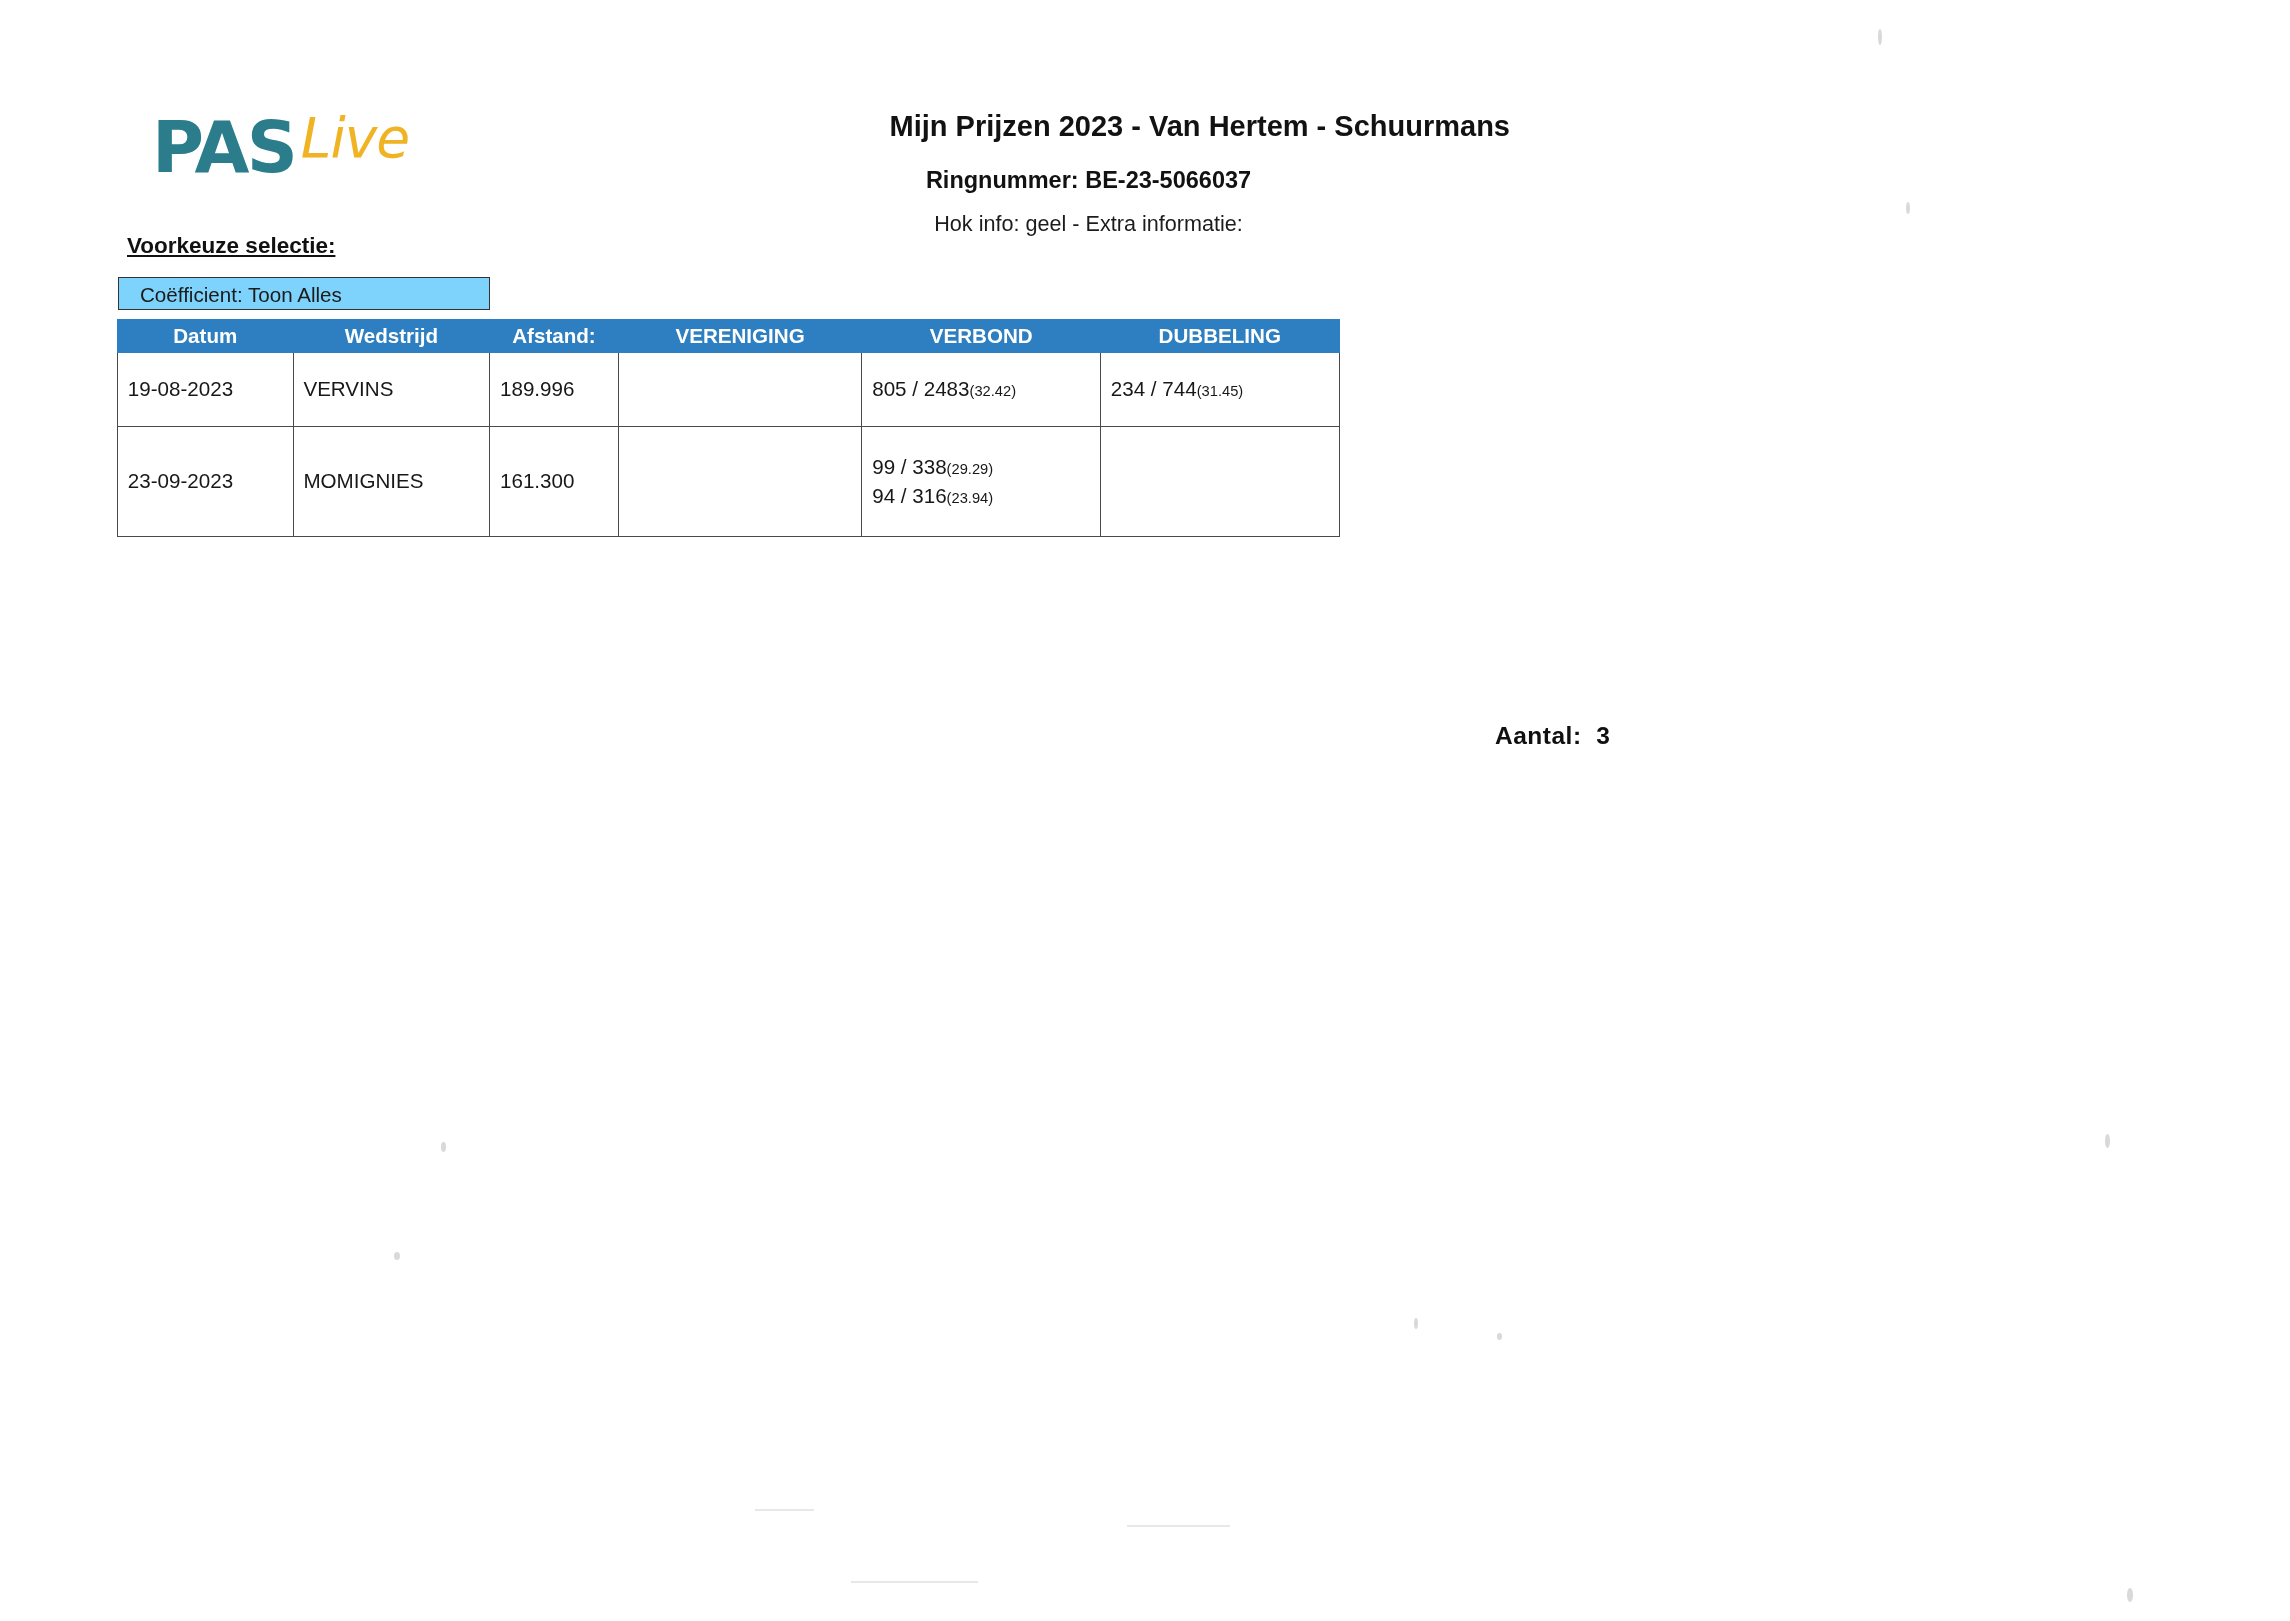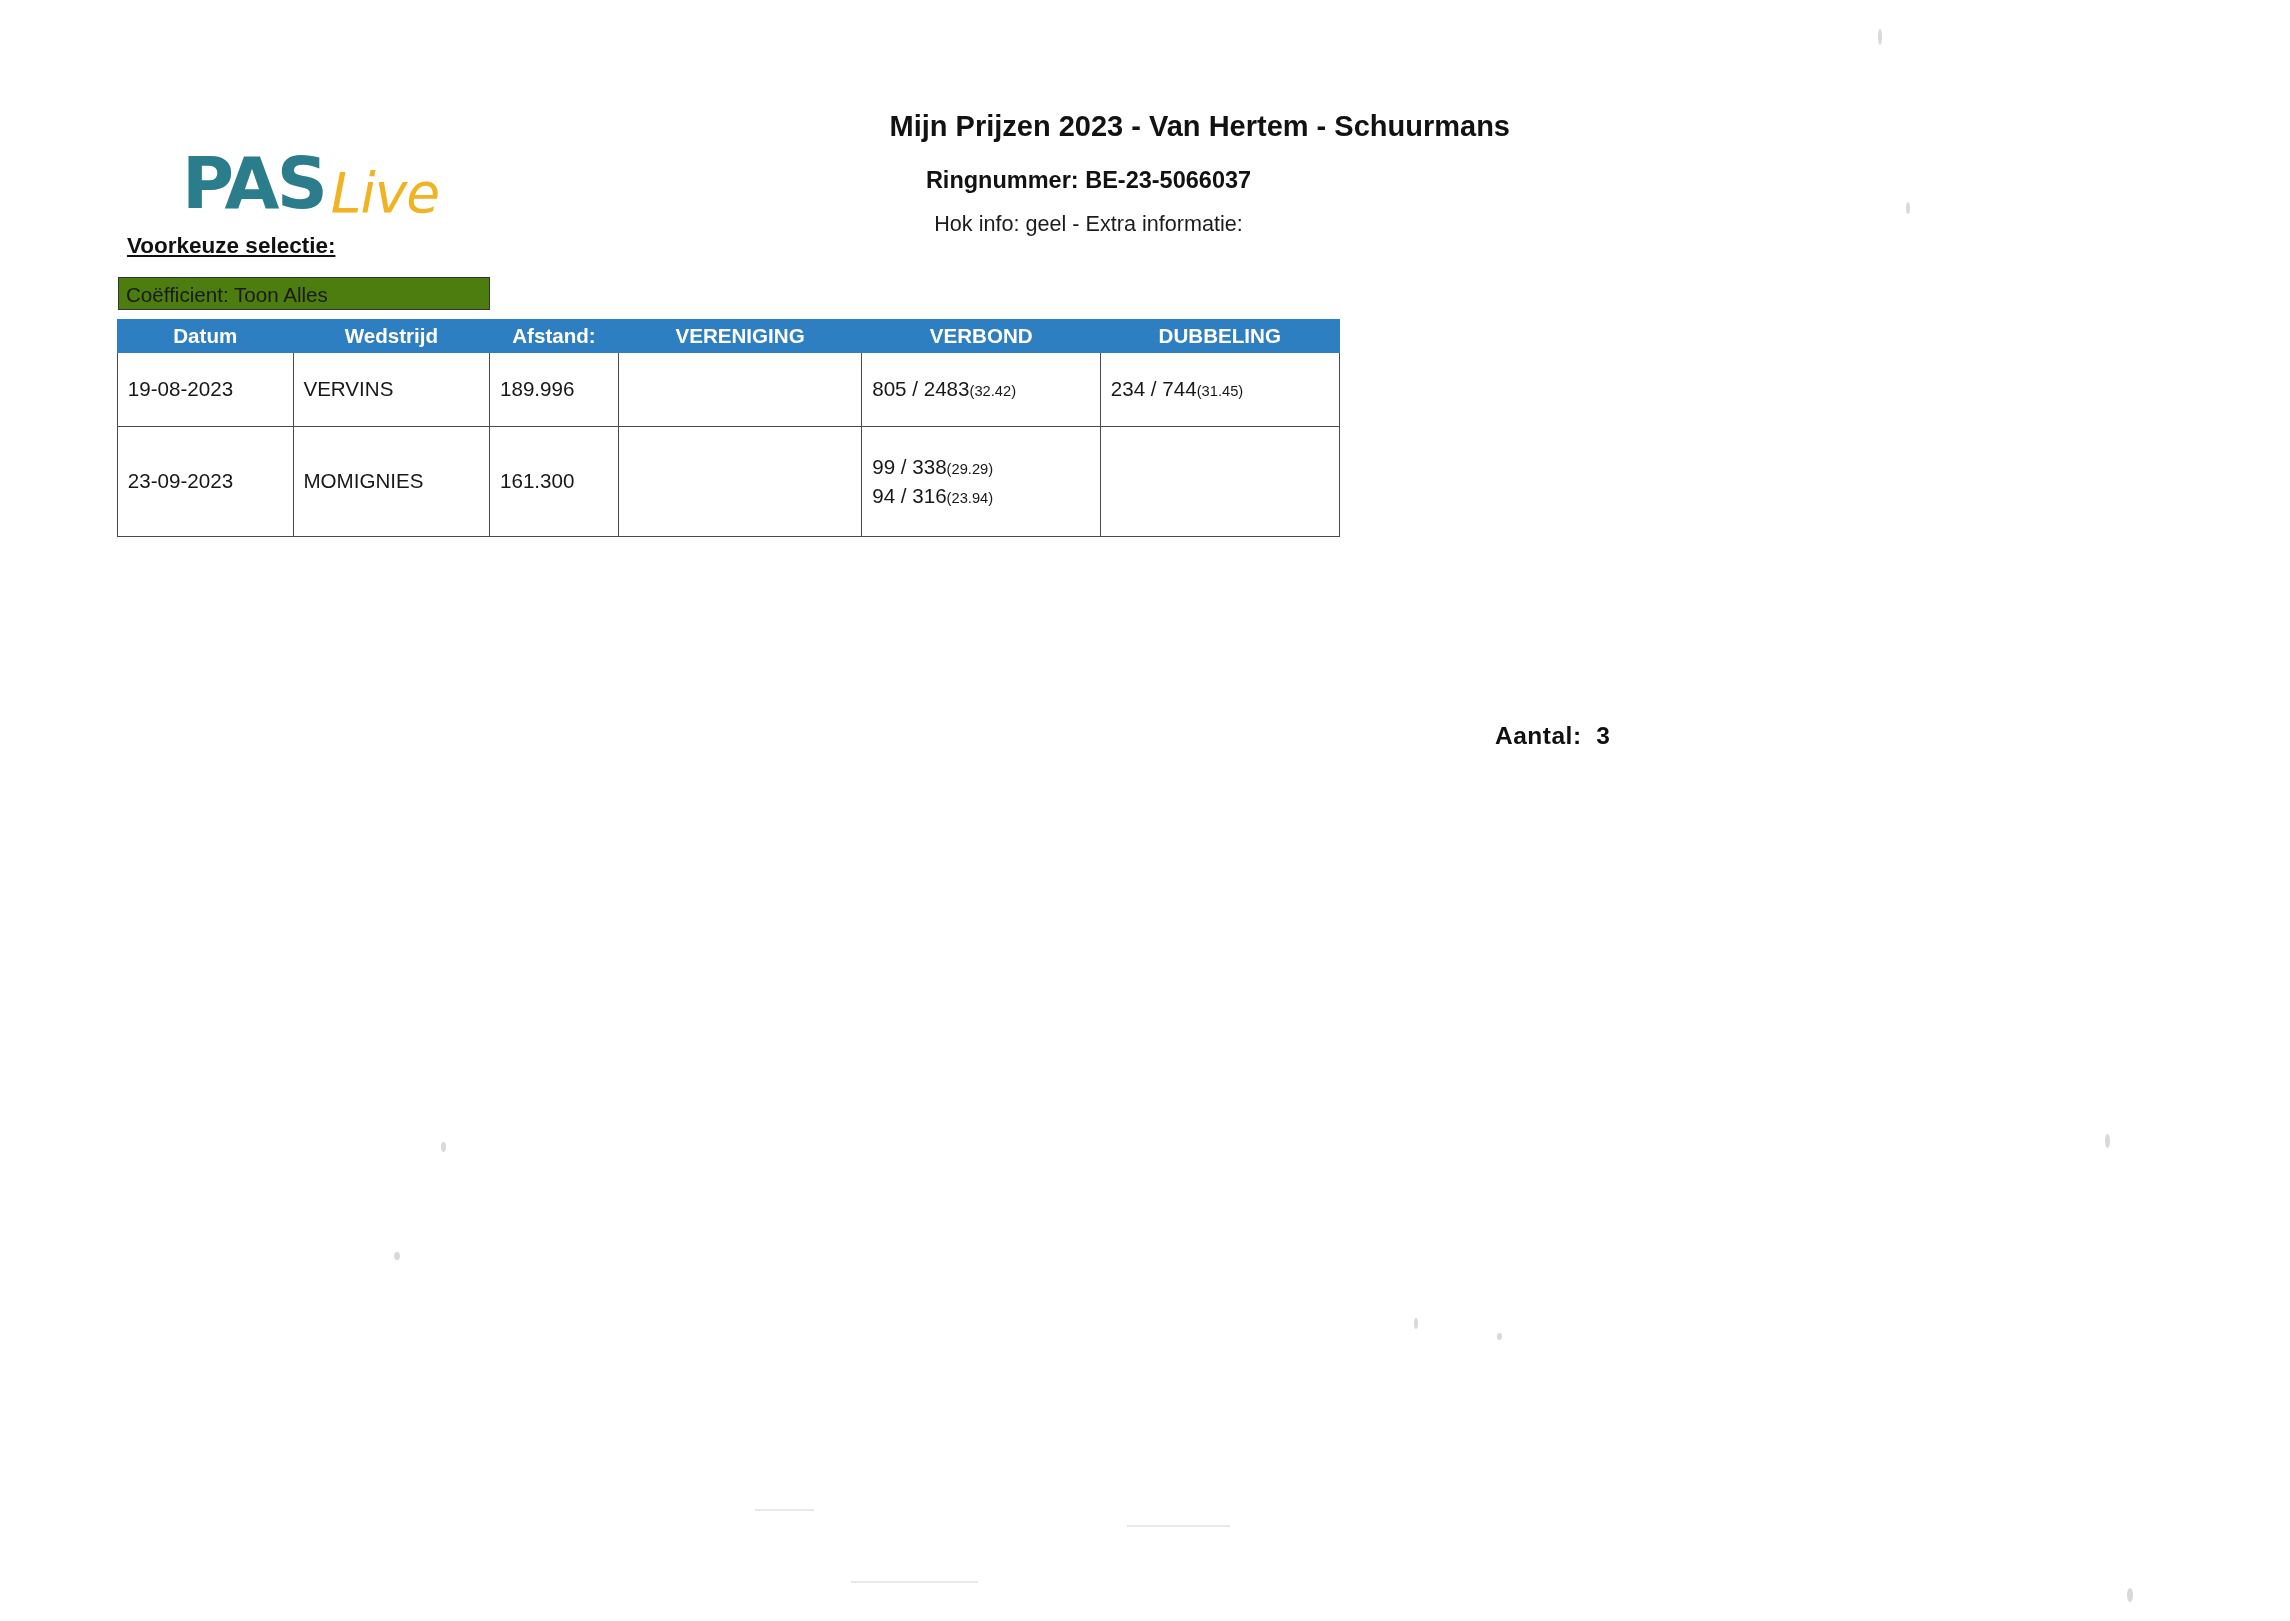--- a/index.html
+++ b/index.html
@@ -12,26 +12,25 @@
     height: 1621px;
     position: relative;
     font-family: "Liberation Sans", sans-serif;
     color: #1a1a1a;
     overflow: hidden;
   }
 
   
   .logo {
     position: absolute;
-    left: 182px;
+    left: 152px;
     top: 106px;
     display: flex;
-    align-items: flex-end;
+    align-items: flex-start;
     letter-spacing: -1px;
-    margin-top: 36px;
   }
   .logo-pas {
     font-size: 71px;
     font-weight: bold;
     color: #2b7d8c;
     font-family: "DejaVu Sans", sans-serif;
     letter-spacing: -2.9px;
   }
   .logo-live {
     font-size: 55px;
@@ -83,24 +82,24 @@
     text-decoration: underline;
     color: #111;
   }
   .coef-box {
     position: absolute;
     left: 118px;
     top: 277px;
     width: 372px;
     height: 33px;
     border: 1px solid #333;
-    background: #4d7c0f;
+    background: #7dd3fc;
     font-size: 20.6px;
     line-height: 33px;
-    padding-left: 7px;
+    padding-left: 21px;
     box-sizing: border-box;
     color: #1b1b1b;
   }
 
   
   .tbl {
     position: absolute;
     left: 117px;
     top: 319px;
     border-collapse: collapse;

